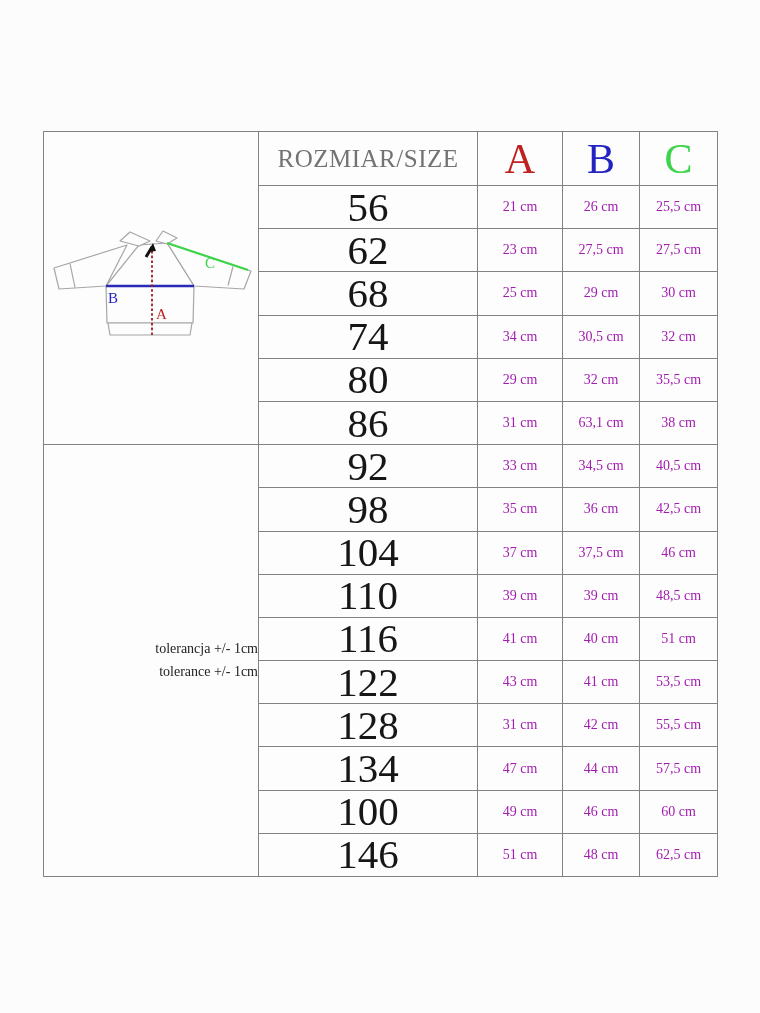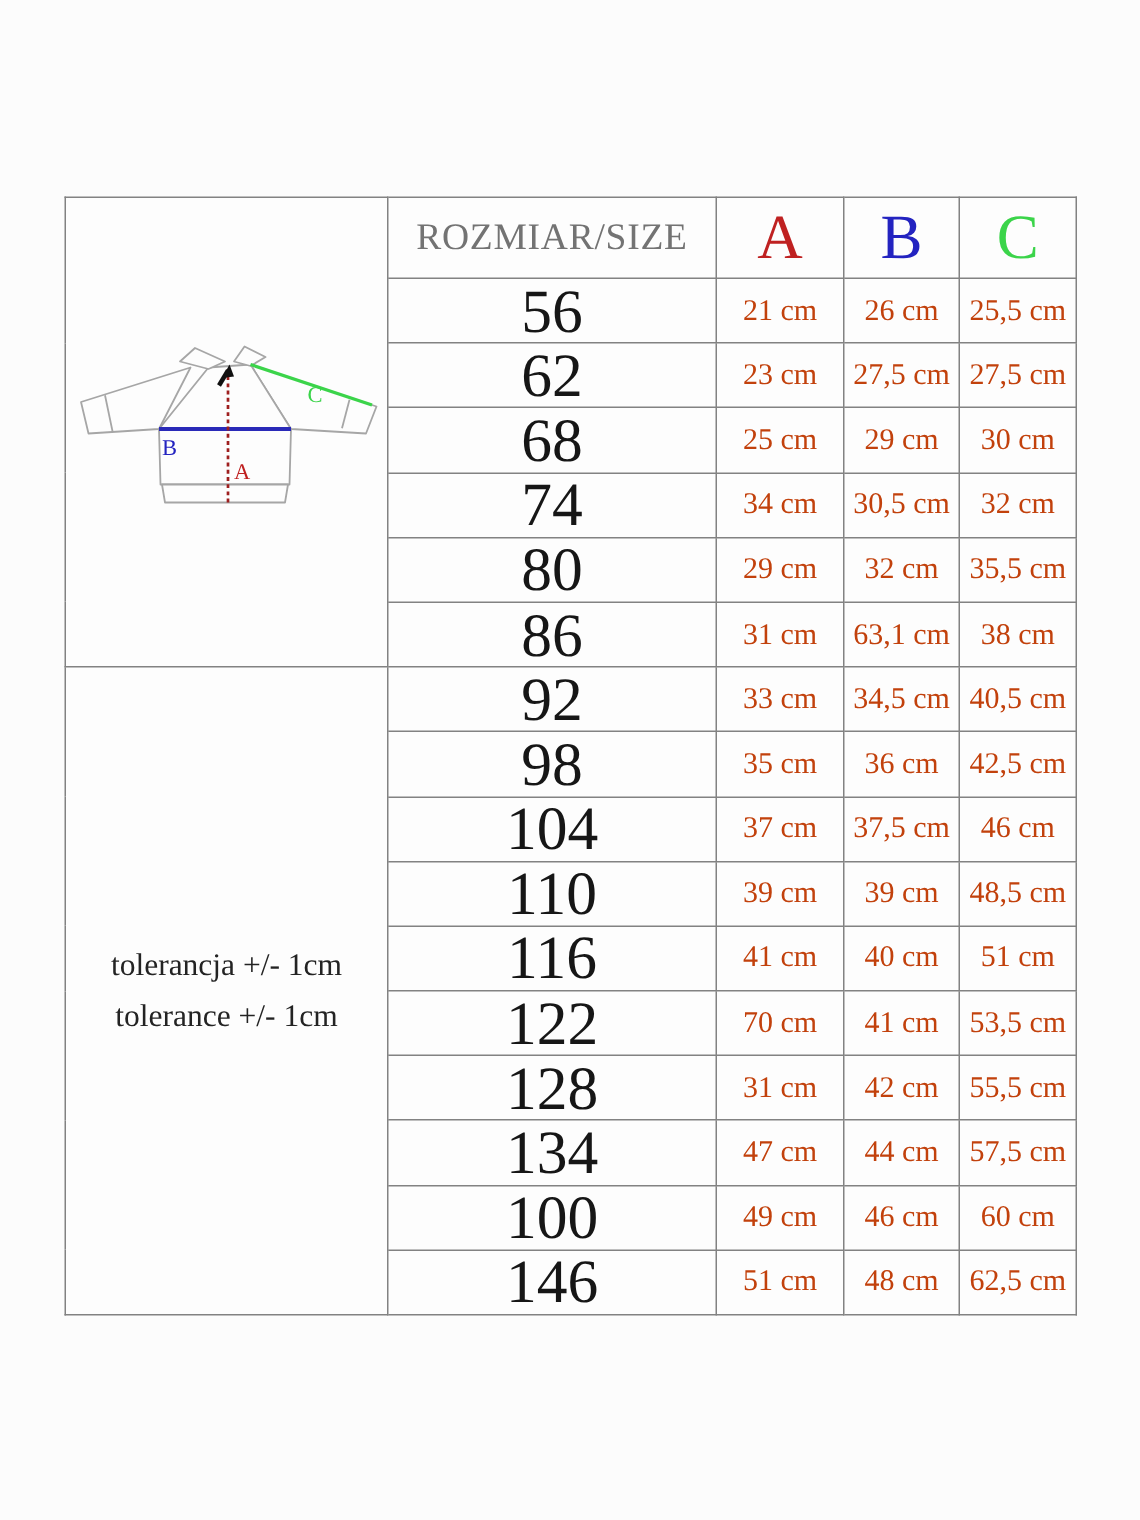--- a/index.html
+++ b/index.html
@@ -35,24 +35,24 @@
     font-weight: normal;
     overflow: hidden;
   }
   tr.header-row { height: 54px; }
   .rozmiar-label { font-size: 25px; letter-spacing: 0.5px; color: #737373; }
   .letter { font-size: 42px; line-height: 1; }
   .letter-a { color: #bf2121; }
   .letter-b { color: #2323c0; }
   .letter-c { color: #3bd44a; }
   .size-num { font-size: 41px; line-height: 1; color: #161616; }
-  .cm { font-size: 20px; color: #c2410c; }
+  .cm { font-size: 14px; color: #a21caf; }
   .diagram-cell { vertical-align: middle; }
   .tolerance-cell { vertical-align: middle; }
-  .tol-line { font-size: 21px; line-height: 1.6; color: #232323; }
+  .tol-line { font-size: 14px; line-height: 1.6; color: #232323; text-align: right; }
   svg text { font-family: "Liberation Serif", "DejaVu Serif", serif; }
 </style>
 </head>
 <body>
 
 <div class="chart-wrap">
 <table class="size-chart">
   <colgroup>
     <col style="width:215px">
     <col style="width:219px">
@@ -156,21 +156,21 @@
     <td class="cm">48,5 cm</td>
   </tr>
   <tr>
     <td class="size-num">116</td>
     <td class="cm">41 cm</td>
     <td class="cm">40 cm</td>
     <td class="cm">51 cm</td>
   </tr>
   <tr>
     <td class="size-num">122</td>
-    <td class="cm">70 cm</td>
+    <td class="cm">43 cm</td>
     <td class="cm">41 cm</td>
     <td class="cm">53,5 cm</td>
   </tr>
   <tr>
     <td class="size-num">128</td>
     <td class="cm">31 cm</td>
     <td class="cm">42 cm</td>
     <td class="cm">55,5 cm</td>
   </tr>
   <tr>

